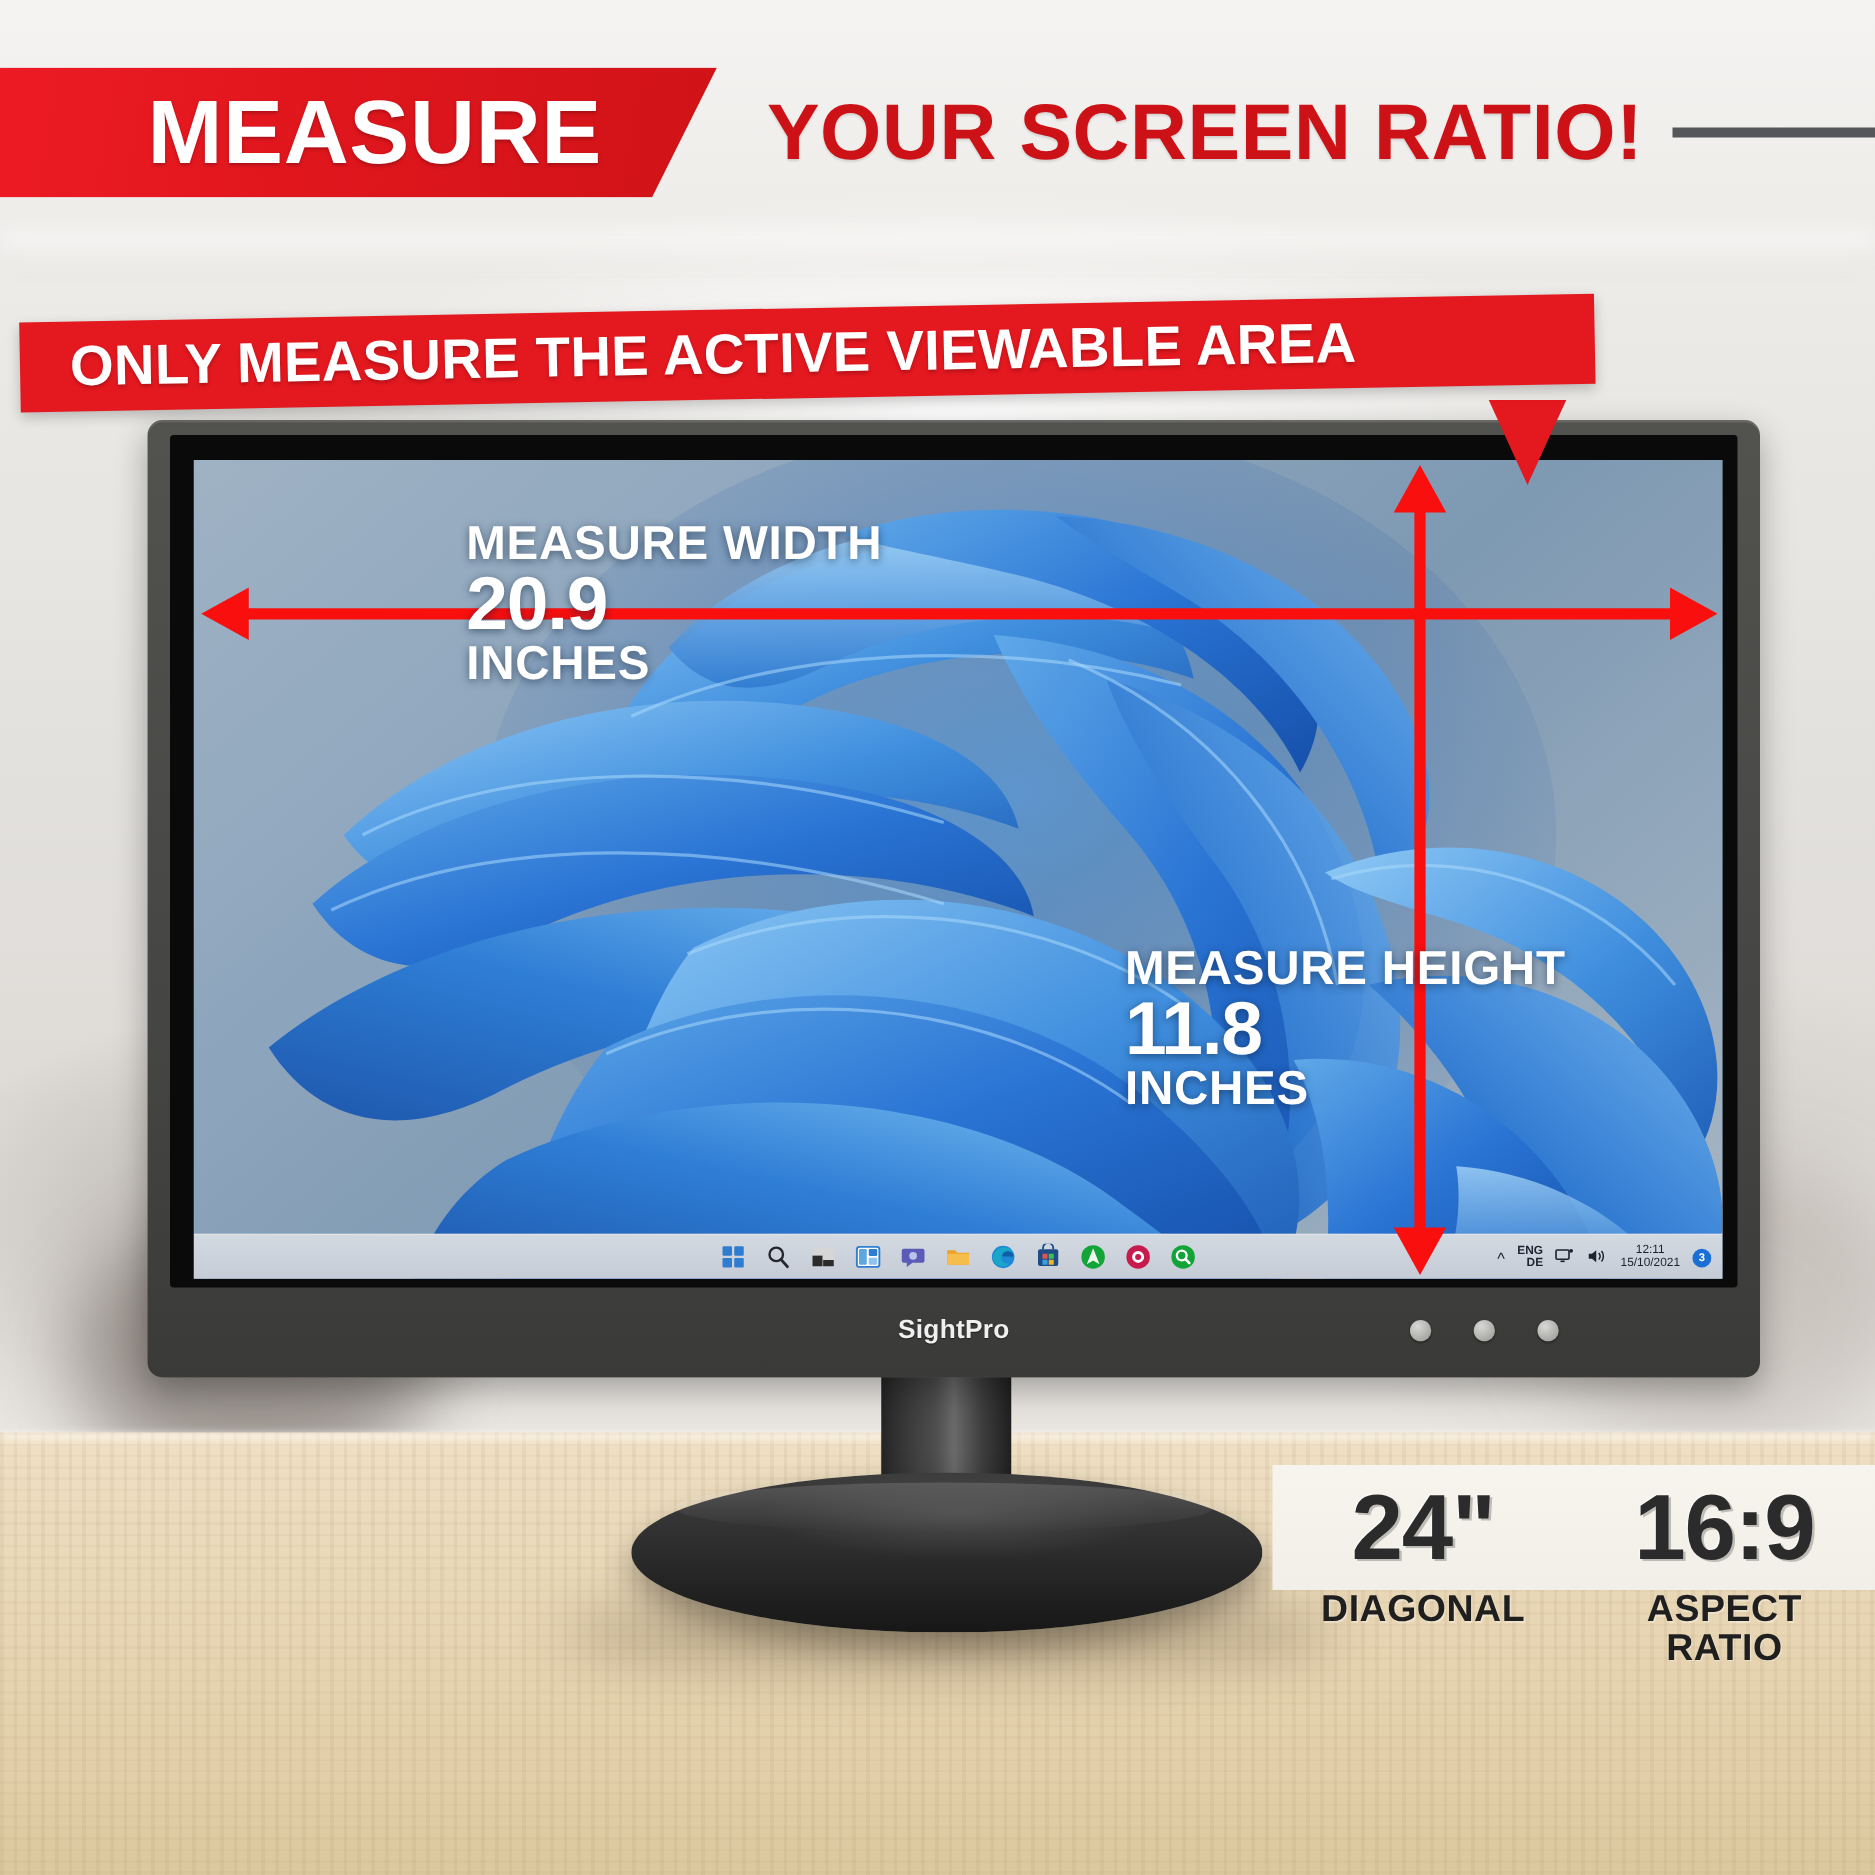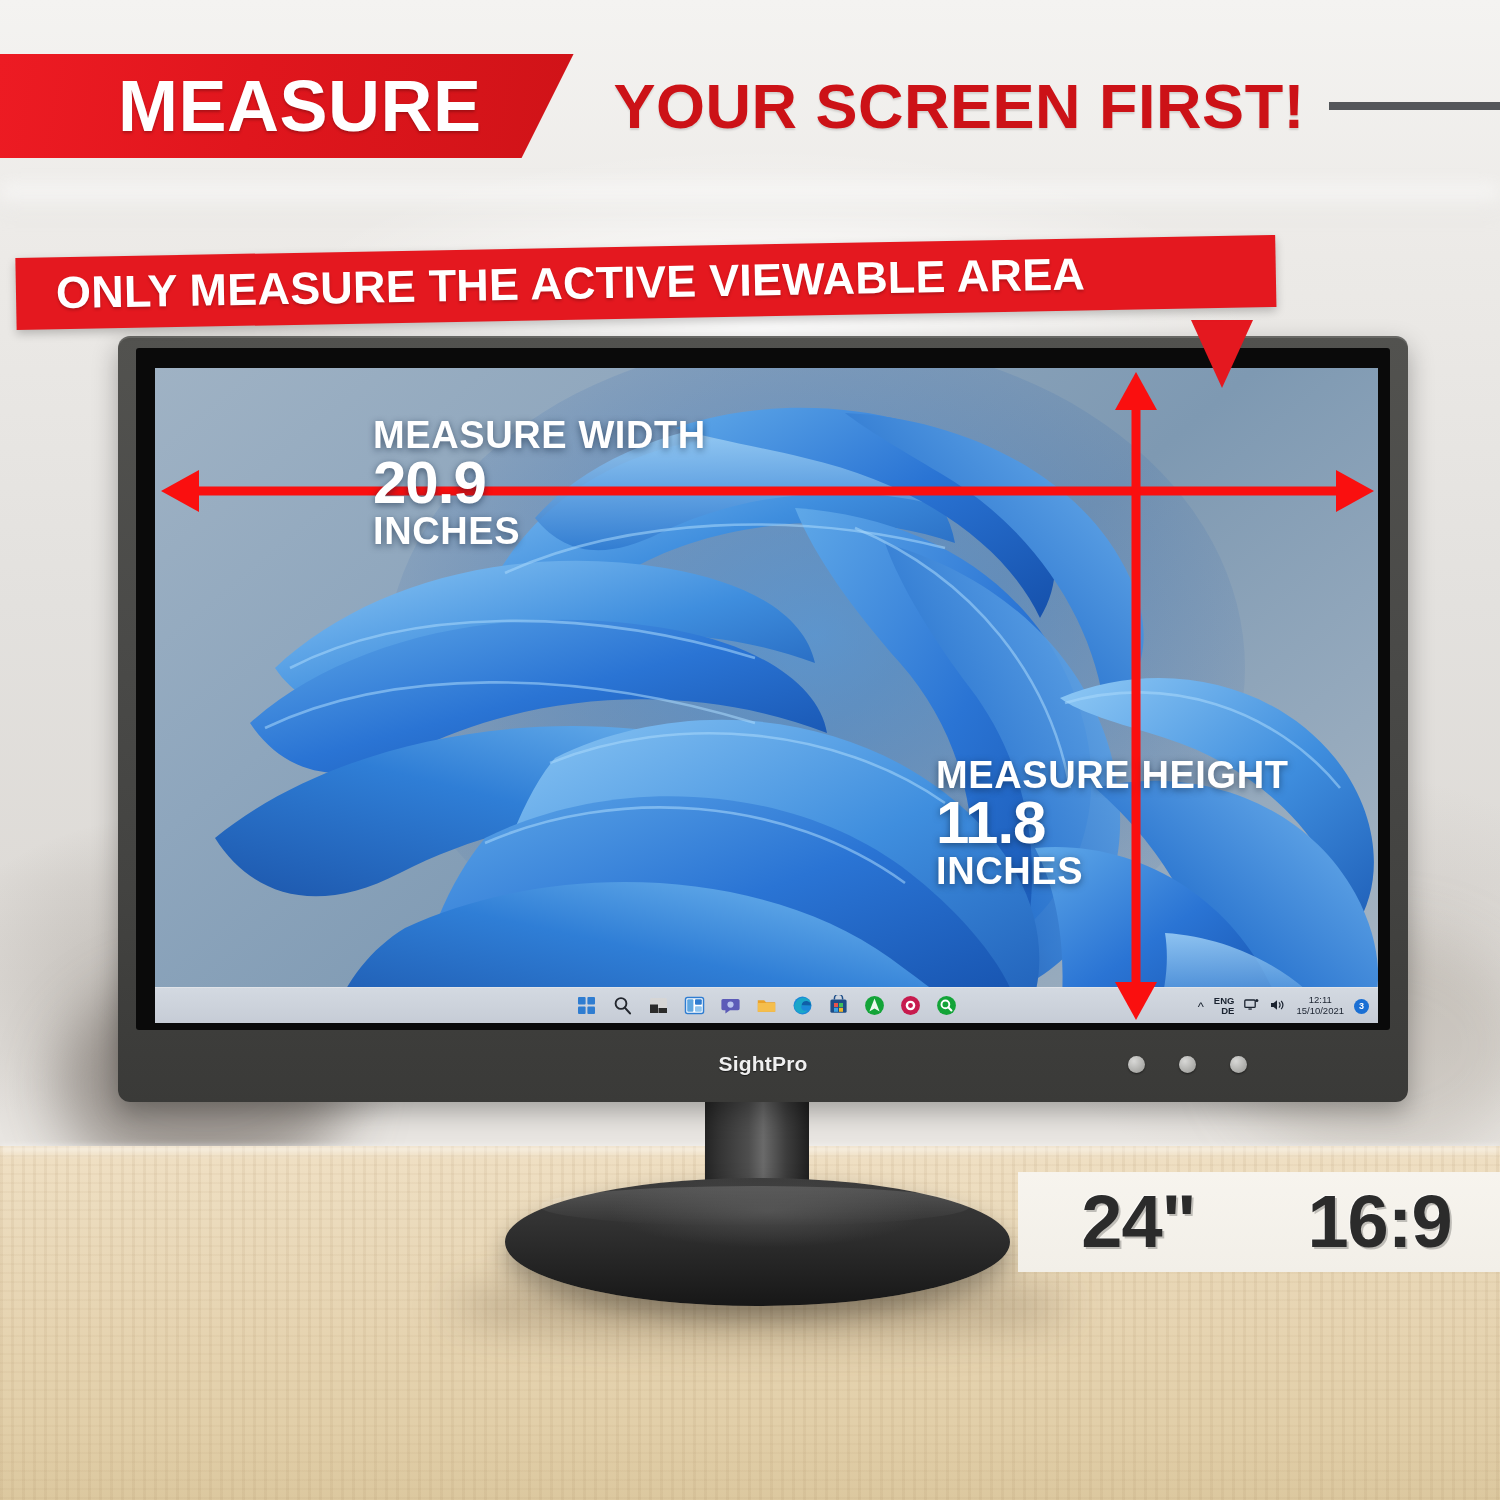--- a/index.html
+++ b/index.html
@@ -427,56 +427,65 @@
         </svg>
 
         
         <div class="h-label" style="left:218px; top:48px; width:460px;">
           <div class="lbl-cap">MEASURE WIDTH</div>
           <div class="lbl-num">20.9</div>
           <div class="lbl-unit">INCHES</div>
         </div>
 
         
-        <div class="h-label" style="left:781px; top:388px; width:470px;">
+        <div class="h-label" style="left:745px; top:388px; width:470px;">
           <div class="lbl-cap">MEASURE HEIGHT</div>
           <div class="lbl-num">11.8</div>
           <div class="lbl-unit">INCHES</div>
         </div>
       </div>
     </div>
 
     <div class="mon-chin-label">SightPro</div>
 
     <div class="mon-dots">
       <span class="mon-dot"></span>
       <span class="mon-dot"></span>
       <span class="mon-dot"></span>
     </div>
   </div>
 
   <div id="header">
     <div class="hdr-tag">
       <span class="hdr-tag-text">MEASURE</span>
     </div>
-    <span class="hdr-rest">YOUR SCREEN FIRST!</span>
+    <span class="hdr-rest">YOUR SCREEN RATIO!</span>
     <span class="hdr-rule"></span>
   </div>
 
   <div id="callout">
     <div class="callout-tail"></div>
     <div class="callout-body"></div>
     <div class="callout-text">ONLY MEASURE THE ACTIVE VIEWABLE AREA</div>
   </div>
 
   <div id="specs">
     <div class="spec-band"></div>
     <div class="spec-vals">
       <div class="spec-col">
         <span class="spec-val">24"</span>
       </div>
       <div class="spec-col">
         <span class="spec-val">16:9</span>
       </div>
     </div>
+    <div class="spec-labels">
+      <div class="spec-col">
+        <div class="spec-lab">DIAGONAL</div>
+      </div>
+      <div class="spec-col">
+        <div class="spec-lab">ASPECT</div>
+        <div class="spec-lab">RATIO</div>
+      </div>
+    </div>
   </div>
 
 </div>
 
 </body></html>

